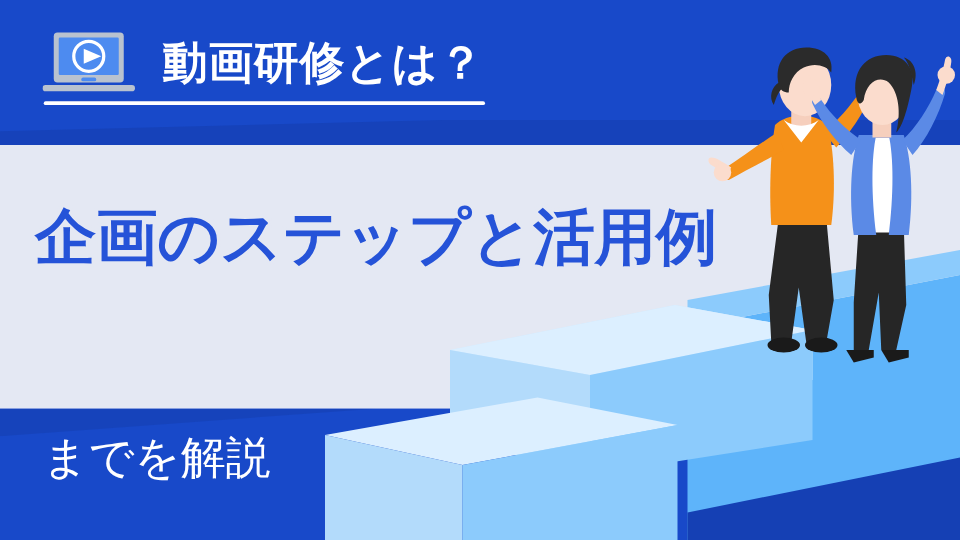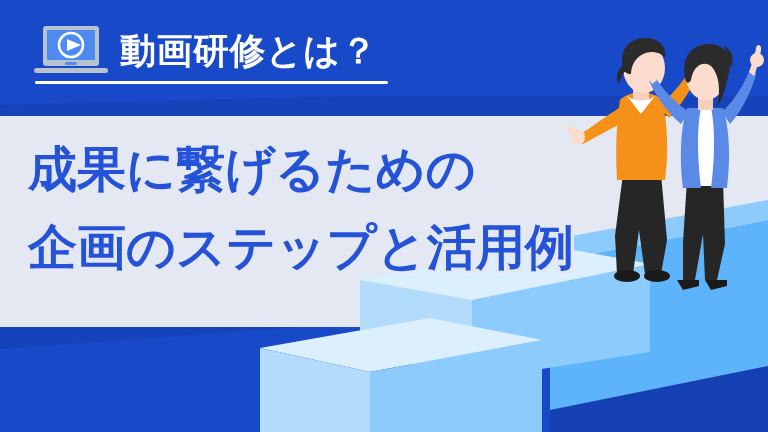--- a/index.html
+++ b/index.html
@@ -46,21 +46,21 @@
 
   
   .people{
     position:absolute;left:565px;top:22px;width:203px;height:280px;
   }
   .people svg{display:block;}
 
   
   .header{
     position:absolute;left:34px;top:22px;
-    display:flex;align-items:center;gap:12px;
+    display:flex;align-items:center;gap:22px;
   }
   .laptop-icon{width:74px;height:58px;display:block;}
   .header-title{
     color:#ffffff;
     font-size:36px;
     font-weight:700;
     letter-spacing:.5px;
     line-height:1;
     white-space:nowrap;
     font-family:"DejaVu Sans","Liberation Sans",sans-serif;
@@ -201,18 +201,18 @@
         <rect x="0" y="46" width="74" height="5" rx="2.5" fill="#b9c2cf"></rect>
         <circle cx="37" cy="23" r="12" fill="none" stroke="#ffffff" stroke-width="2.6"></circle>
         <polygon points="33,17 47,23 33,29" fill="#ffffff"></polygon>
       </svg>
     </span>
     <span class="header-title">動画研修とは？</span>
   </div>
   <div class="header-rule"></div>
 
   <div class="headline">
-    <div class="headline-line l1">成果に繋げるための</div>
     <div class="headline-line l2">企画のステップと活用例</div>
   </div>
 
+  <div class="footer-text">までを解説</div>
 
 </div>
 
 </body></html>

